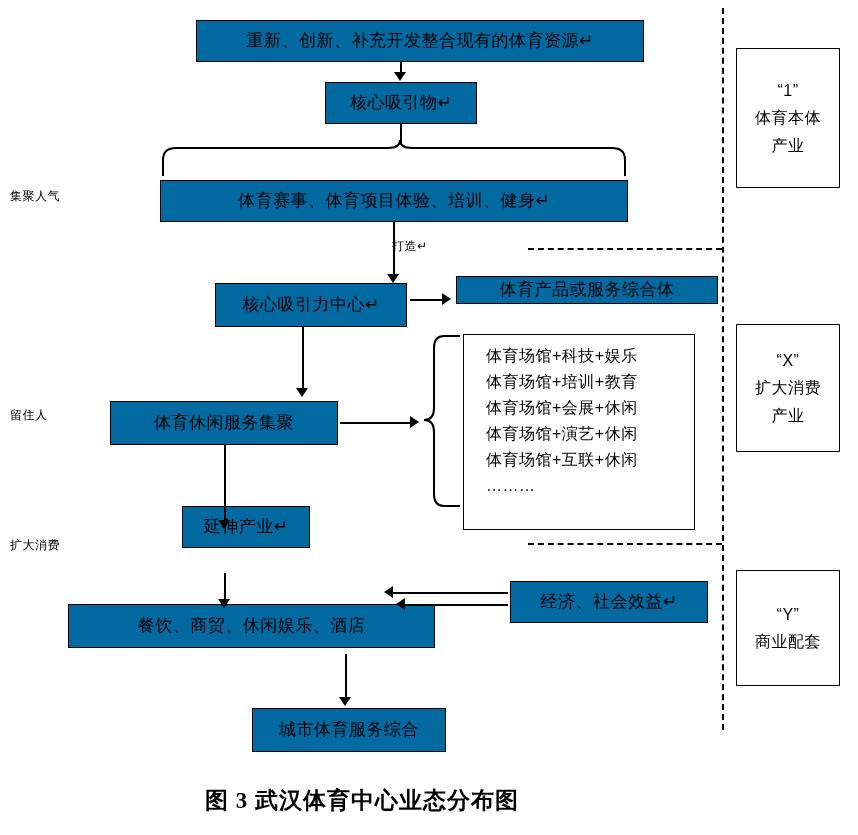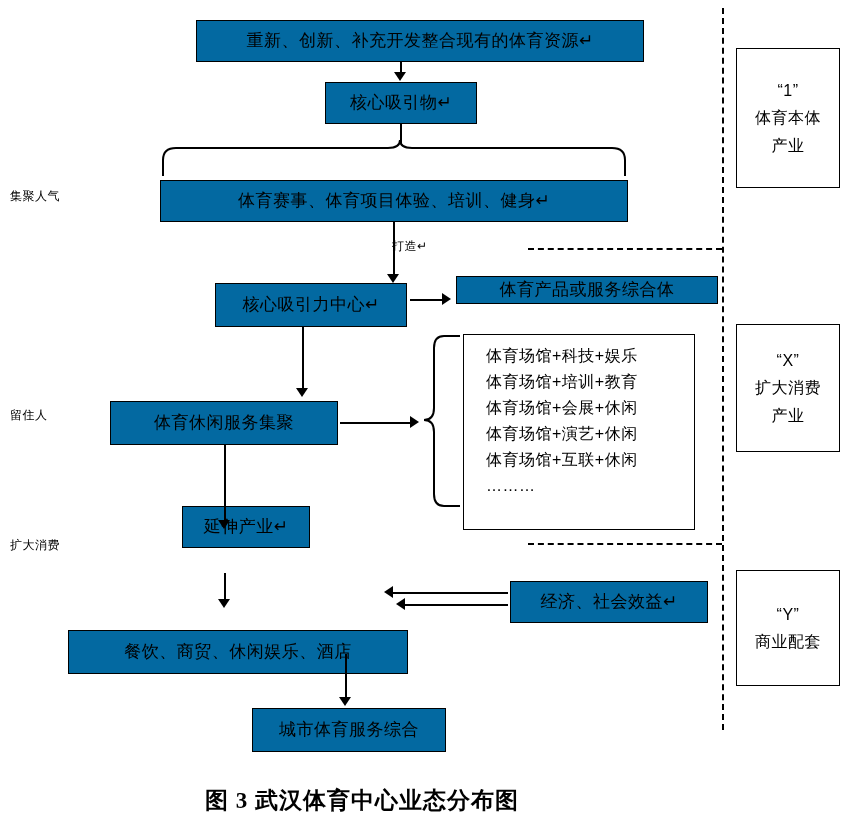--- a/index.html
+++ b/index.html
@@ -138,21 +138,21 @@
   <div class="box" style="left:215px; top:283px; width:192px; height:44px;">核心吸引力中心↵</div>
 
   <div class="box" style="left:160px; top:180px; width:468px; height:42px;">体育赛事、体育项目体验、培训、健身↵</div>
 
   <div class="box" style="left:456px; top:276px; width:262px; height:28px;">体育产品或服务综合体</div>
 
   <div class="box" style="left:110px; top:401px; width:228px; height:44px;">体育休闲服务集聚</div>
 
   <div class="box" style="left:182px; top:506px; width:128px; height:42px;">延伸产业↵</div>
 
-  <div class="box" style="left:68px; top:630px; width:340px; height:44px;text-align:right;">餐饮、商贸、休闲娱乐、酒店</div>
+  <div class="box" style="left:68px; top:604px; width:367px; height:44px;text-align:right;">餐饮、商贸、休闲娱乐、酒店</div>
 
   <div class="box" style="left:510px; top:581px; width:198px; height:42px;">经济、社会效益↵</div>
 
   <div class="box" style="left:252px; top:708px; width:194px; height:44px;">城市体育服务综合</div>
 
   <div class="list-box" style="left:463px; top:334px; width:232px; height:196px;">
     <span>体育场馆+科技+娱乐</span>
     <span>体育场馆+培训+教育</span>
     <span>体育场馆+会展+休闲</span>
     <span>体育场馆+演艺+休闲</span>

